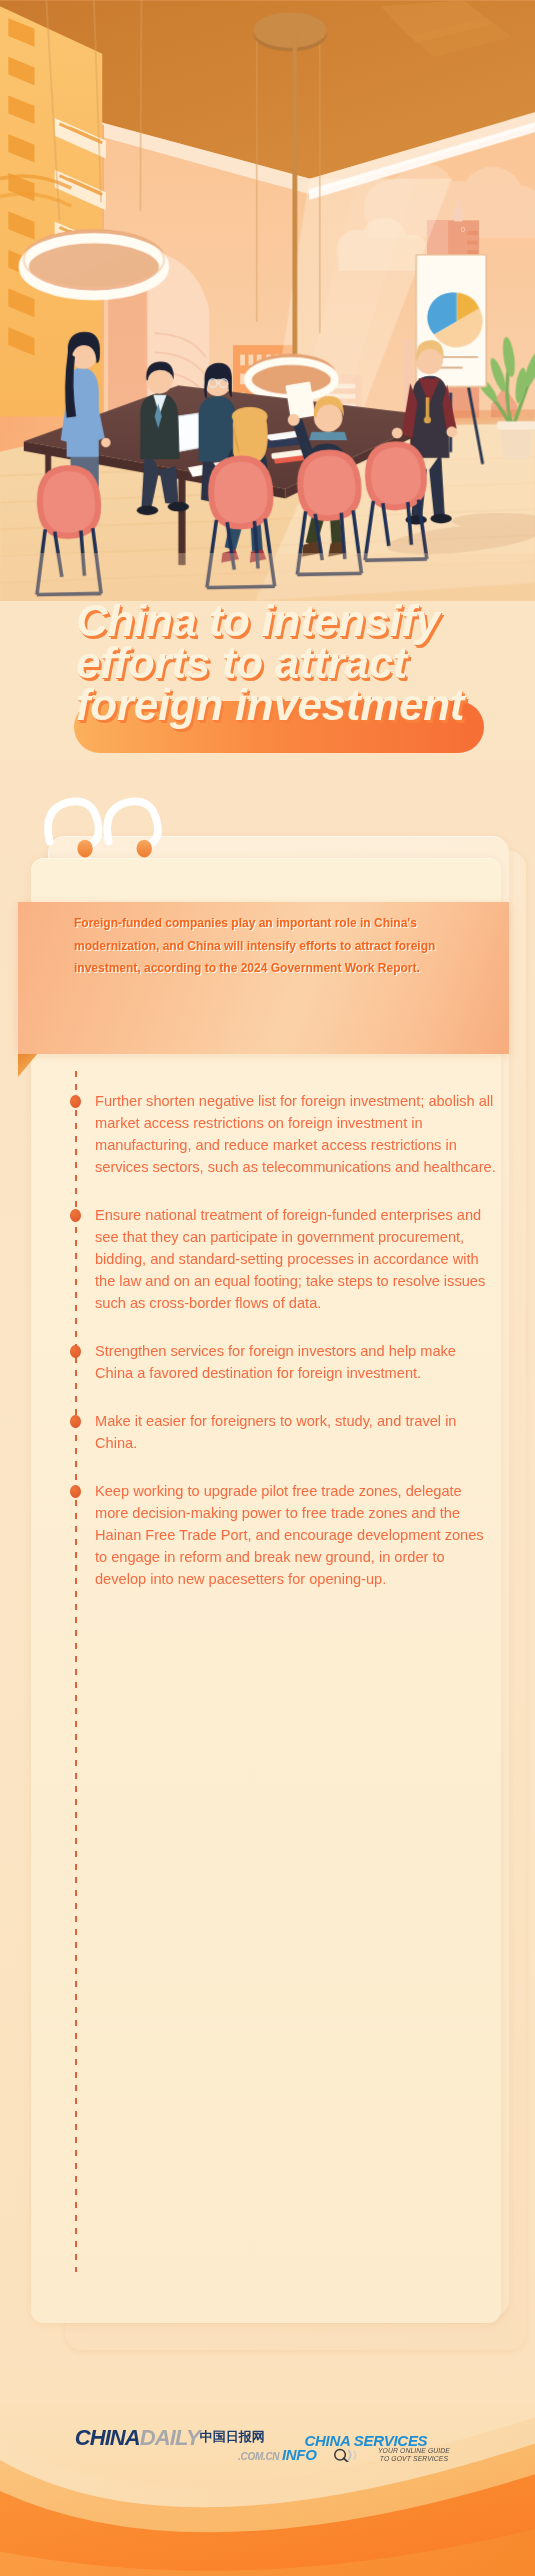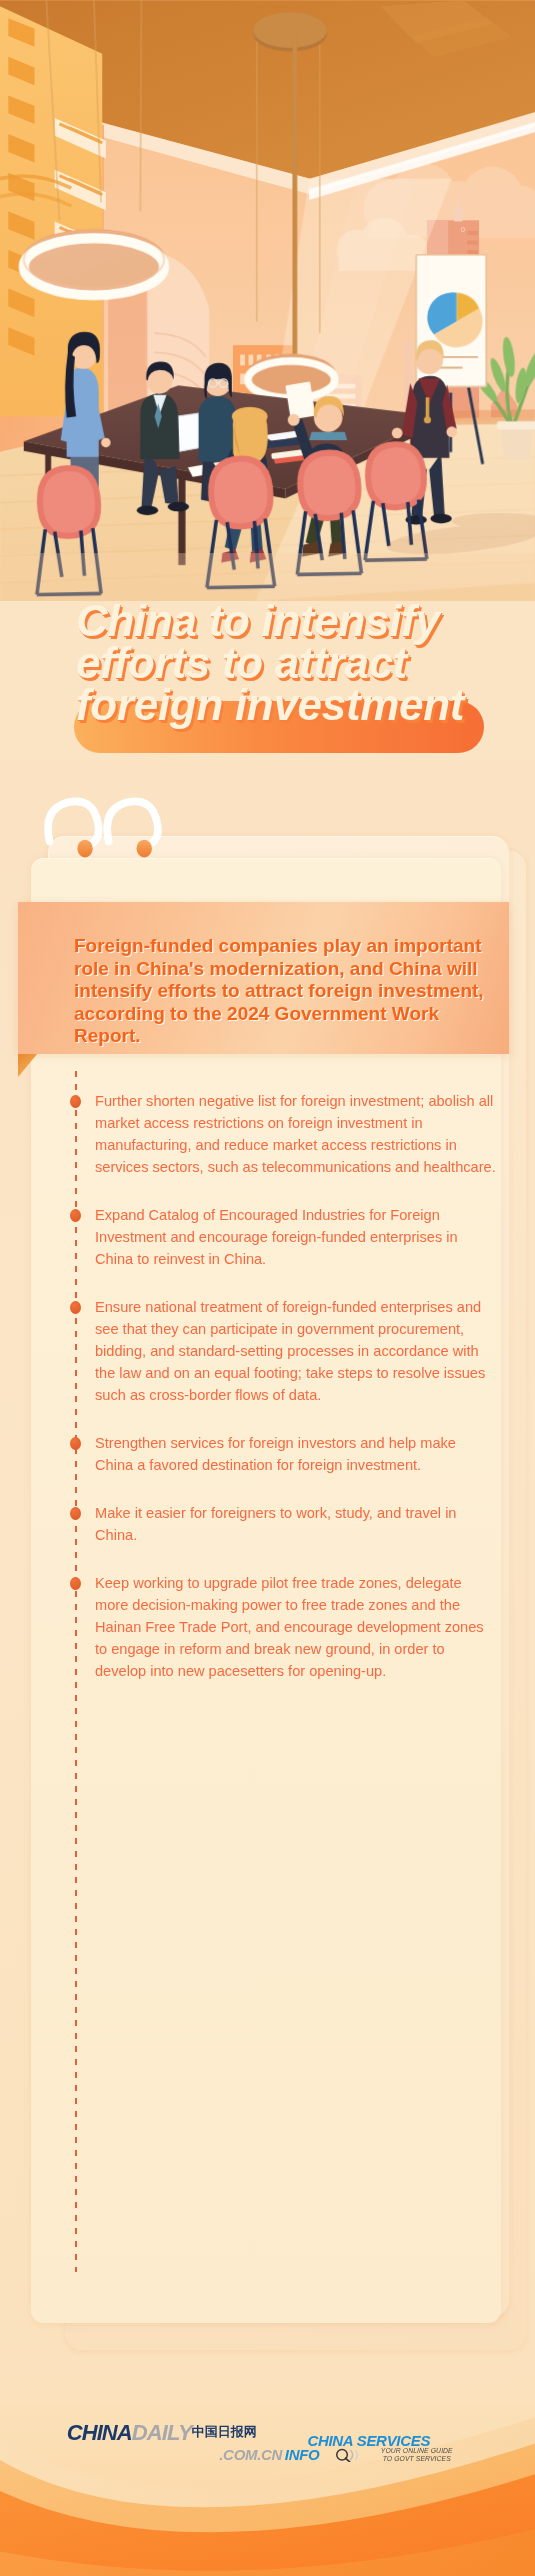--- a/index.html
+++ b/index.html
@@ -48,46 +48,46 @@
   
   .rings { position:absolute; left:36px; top:787px; width:149px; height:74px; z-index:9; }
 
   
   .banner { position:absolute; left:18px; top:902px; width:491px; height:152px; z-index:10;
       background: linear-gradient(110deg,#F9B183 0%, #FAC193 28%, #FBD2A8 58%, #FAC093 82%, #F7AC7C 100%);
       box-shadow: 0 2.4px 9.5px rgba(210,120,60,0.18); }
   .banner-fold { position:absolute; left:18px; top:1053px; width:20px; height:24px; z-index:9;
       background: linear-gradient(135deg,#E88A2E 0%, #F2A44E 60%, rgba(242,164,78,0) 61%);
       clip-path: polygon(0 0, 100% 0, 0 100%); }
-  .banner-text { position:absolute; left:56px; top:33px; width:416px;
-      font-size:19px; line-height:22.6px; font-weight:bold; color:#F4641A;
+  .banner-text { position:absolute; left:56px; top:10px; width:416px;
+      font-size:12px; line-height:22.6px; font-weight:bold; color:#F4641A;
       text-shadow: 1.2px 1.2px 0 rgba(255,255,255,0.82); }
 
   
   .timeline { position:absolute; left:75px; top:1071px; width:1.8px; height:1201px; z-index:12;
       background: repeating-linear-gradient(to bottom,#E2603A 0 6.5px, transparent 6.5px 13px); }
 
   
   .list { position:absolute; left:0; top:1090px; width:535px; z-index:14; }
   .item { position:relative; padding-left:95px; padding-right:39px; margin-bottom:26px; }
   .dot { position:absolute; left:70px; top:5.4px; width:10.7px; height:13px; border-radius:50%;
       background: radial-gradient(circle at 35% 30%, #F0743B, #DC5526); }
   .item p { font-size:14.6px; line-height:22px; color:#F56A41; font-weight:normal; }
 
   
   .footer { position:absolute; left:0; top:2403px; width:535px; height:173px; overflow:hidden;
       background: linear-gradient(180deg,#FBE1B9 0%, #FBDCAF 40%, #FBD7A4 100%); }
   .footer svg.waves { position:absolute; left:0; bottom:0; }
-  .logos { position:absolute; left:0; top:13px; width:462px; text-align:center; z-index:5;padding-left:32px; }
+  .logos { position:absolute; left:8px; top:13px; width:462px; text-align:center; z-index:5;padding-left:32px; }
 
   .cd-logo { display:inline-block; white-space:nowrap; font-style:italic; font-weight:bold; letter-spacing:-0.9px; }
   .cd-china { font-size:22px; color:#1B3A6B; }
   .cd-daily { font-size:22px; color:#A6A8AB; }
   .cd-cn-chars { font-size:13px; color:#1B3A6B; letter-spacing:0px; vertical-align:super; font-style:normal; }
-  .cd-domain { font-size:15px; color:#A6A8AB; letter-spacing:-0.3px; }
+  .cd-domain { font-size:10px; color:#A6A8AB; letter-spacing:-0.3px; }
 
   .csi { margin-top:15.5px; display:inline-block; white-space:nowrap; text-align:center; }
   .csi-l1 { font-size:15px; font-weight:bold; font-style:italic; color:#1C8FD6; letter-spacing:-0.3px; }
   .csi-l2 { margin-top:-2.4px; display:flex; align-items:center; gap:16px; }
   .csi-info { font-size:15px; font-weight:bold; font-style:italic; color:#1C8FD6; letter-spacing:-0.3px; }
   .csi-tag { font-size:6.8px; font-style:italic; color:#4A4A4A; line-height:7.7px; letter-spacing:0.1px; margin-left:2.4px; }
 </style>
 </head>
 <body>
 
@@ -530,24 +530,20 @@
 
   <div class="timeline"></div>
 
   <div class="list">
     <div class="item">
       <span class="dot"></span>
       <p>Further shorten negative list for foreign investment; abolish all market access restrictions on foreign investment in manufacturing, and reduce market access restrictions in services sectors, such as telecommunications and healthcare.</p>
     </div>
     <div class="item">
       <span class="dot"></span>
-      <p>Expand Catalog of Encouraged Industries for Foreign Investment and encourage foreign-funded enterprises in China to reinvest in China.</p>
-    </div>
-    <div class="item">
-      <span class="dot"></span>
       <p>Ensure national treatment of foreign-funded enterprises and see that they can participate in government procurement, bidding, and standard-setting processes in accordance with the law and on an equal footing; take steps to resolve issues such as cross-border flows of data.</p>
     </div>
     <div class="item">
       <span class="dot"></span>
       <p>Strengthen services for foreign investors and help make China a favored destination for foreign investment.</p>
     </div>
     <div class="item">
       <span class="dot"></span>
       <p>Make it easier for foreigners to work, study, and travel in China.</p>
     </div>

